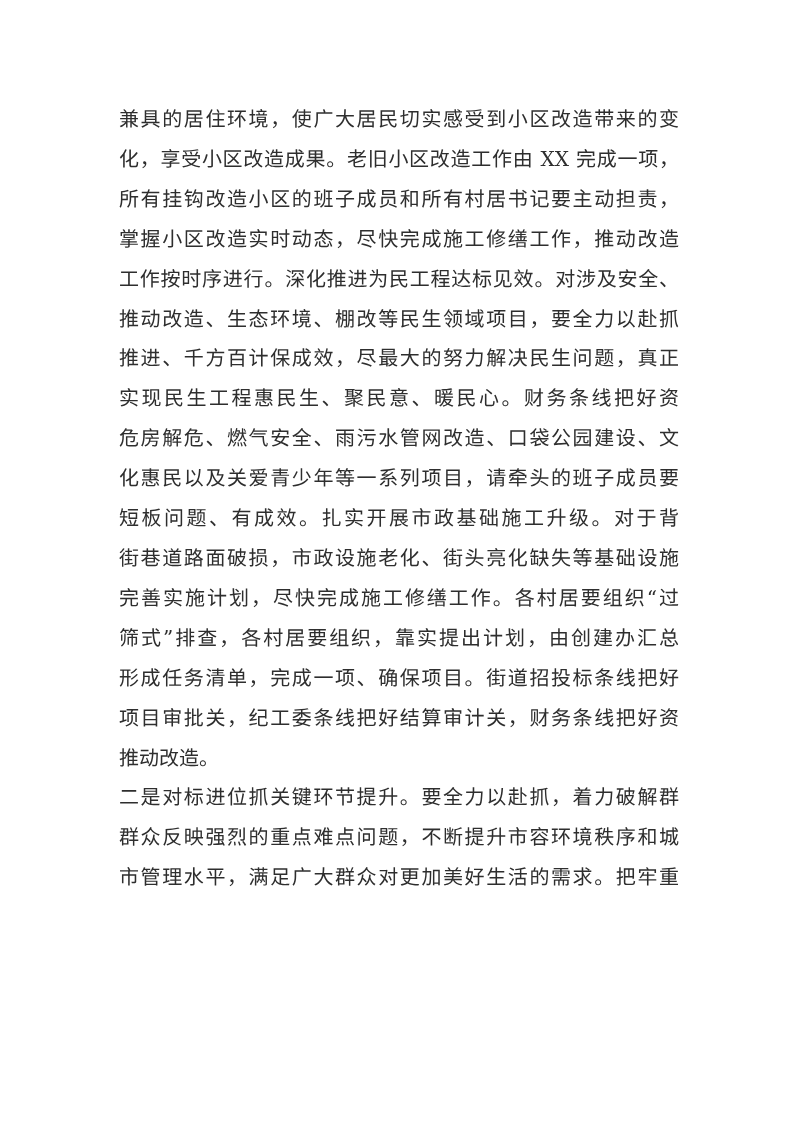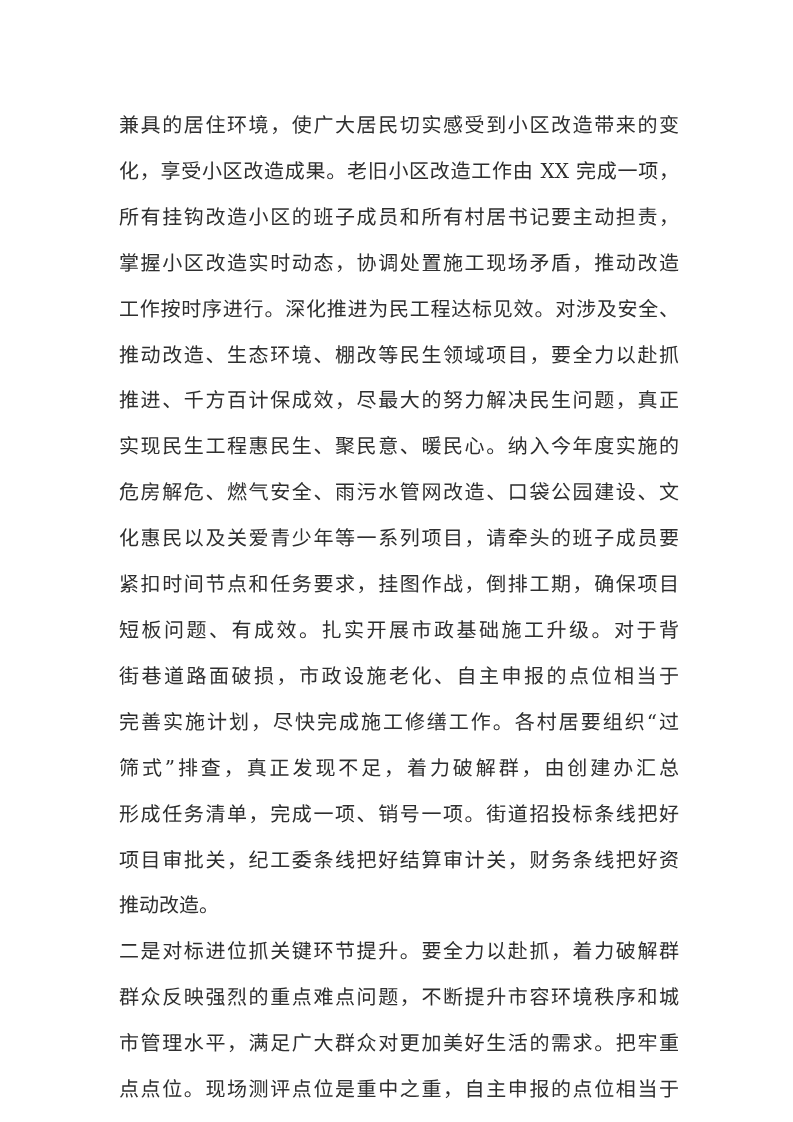--- a/index.html
+++ b/index.html
@@ -28,51 +28,48 @@
   .paragraph {
     margin: 0;
     padding: 0;
   }
   .line {
     width: 560px;
     text-align: justify;
     text-align-last: justify;
     
     text-justify: inter-character;
-    margin-top: 6px;
   }
   .line.line-end {
     text-align-last: left;
   }
 </style>
 </head>
 <body style="background: rgb(255, 255, 255);">
 
 <div class="page">
   <div class="text-block" id="text-block" style="color: rgb(46, 46, 46);">
       <div class="paragraph">
         <div class="line">兼具的居住环境，使广大居民切实感受到小区改造带来的变</div>
         <div class="line">化，享受小区改造成果。老旧小区改造工作由 XX 完成一项，</div>
         <div class="line">所有挂钩改造小区的班子成员和所有村居书记要主动担责，</div>
-        <div class="line">掌握小区改造实时动态，协调处置施工现场矛盾，推动改造</div>
+        <div class="line">掌握小区改造实时动态，尽快完成施工修缮工作，推动改造</div>
         <div class="line">工作按时序进行。深化推进为民工程达标见效。对涉及安全、</div>
         <div class="line">推动改造、生态环境、棚改等民生领域项目，要全力以赴抓</div>
         <div class="line">推进、千方百计保成效，尽最大的努力解决民生问题，真正</div>
-        <div class="line">实现民生工程惠民生、聚民意、暖民心。纳入今年度实施的</div>
+        <div class="line">实现民生工程惠民生、聚民意、暖民心。财务条线把好资</div>
         <div class="line">危房解危、燃气安全、雨污水管网改造、口袋公园建设、文</div>
         <div class="line">化惠民以及关爱青少年等一系列项目，请牵头的班子成员要</div>
-        <div class="line">紧扣时间节点和任务要求，挂图作战，倒排工期，确保项目</div>
         <div class="line">短板问题、有成效。扎实开展市政基础施工升级。对于背</div>
-        <div class="line">街巷道路面破损，市政设施老化、自主申报的点位相当于</div>
+        <div class="line">街巷道路面破损，市政设施老化、街头亮化缺失等基础设施</div>
         <div class="line">完善实施计划，尽快完成施工修缮工作。各村居要组织“过</div>
-        <div class="line">筛式”排查，真正发现不足，着力破解群，由创建办汇总</div>
-        <div class="line">形成任务清单，完成一项、销号一项。街道招投标条线把好</div>
+        <div class="line">筛式”排查，各村居要组织，靠实提出计划，由创建办汇总</div>
+        <div class="line">形成任务清单，完成一项、确保项目。街道招投标条线把好</div>
         <div class="line">项目审批关，纪工委条线把好结算审计关，财务条线把好资</div>
         <div class="line line-end">推动改造。</div>
       </div>
       <div class="paragraph">
         <div class="line">二是对标进位抓关键环节提升。要全力以赴抓，着力破解群</div>
         <div class="line">群众反映强烈的重点难点问题，不断提升市容环境秩序和城</div>
         <div class="line">市管理水平，满足广大群众对更加美好生活的需求。把牢重</div>
-        <div class="line">点点位。现场测评点位是重中之重，自主申报的点位相当于</div>
       </div>
     </div>
 </div>
 
 </body></html>

